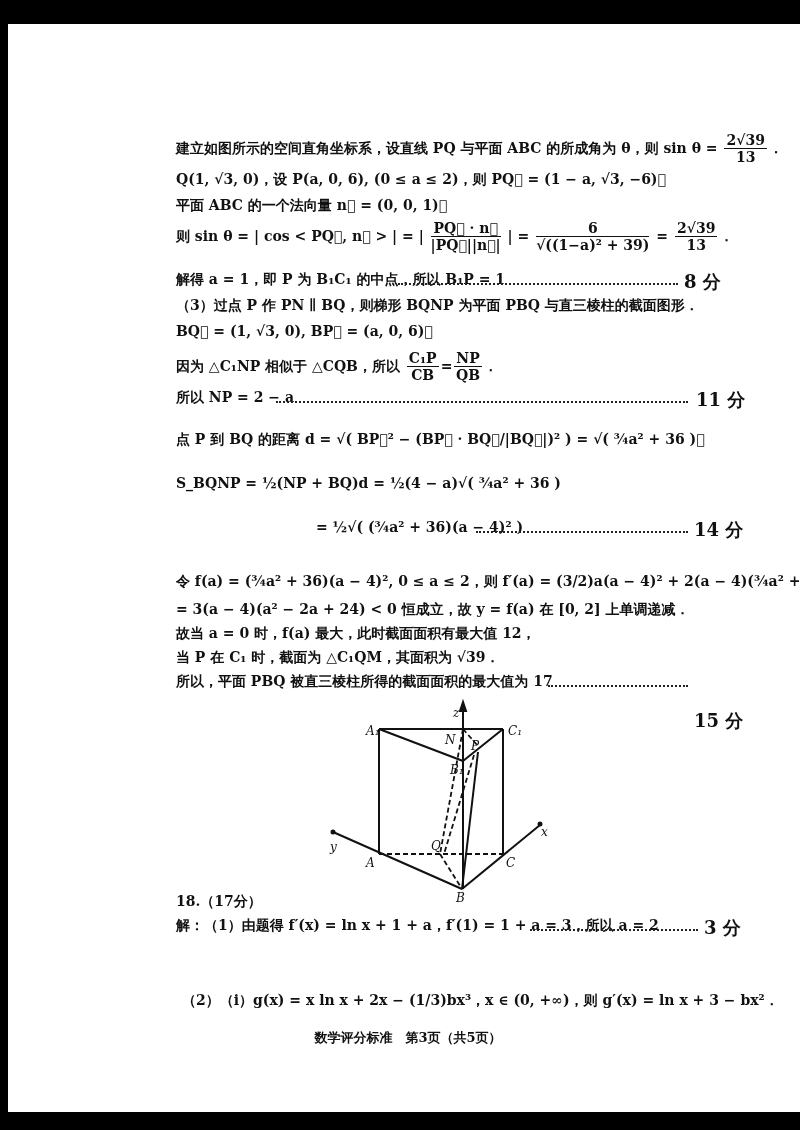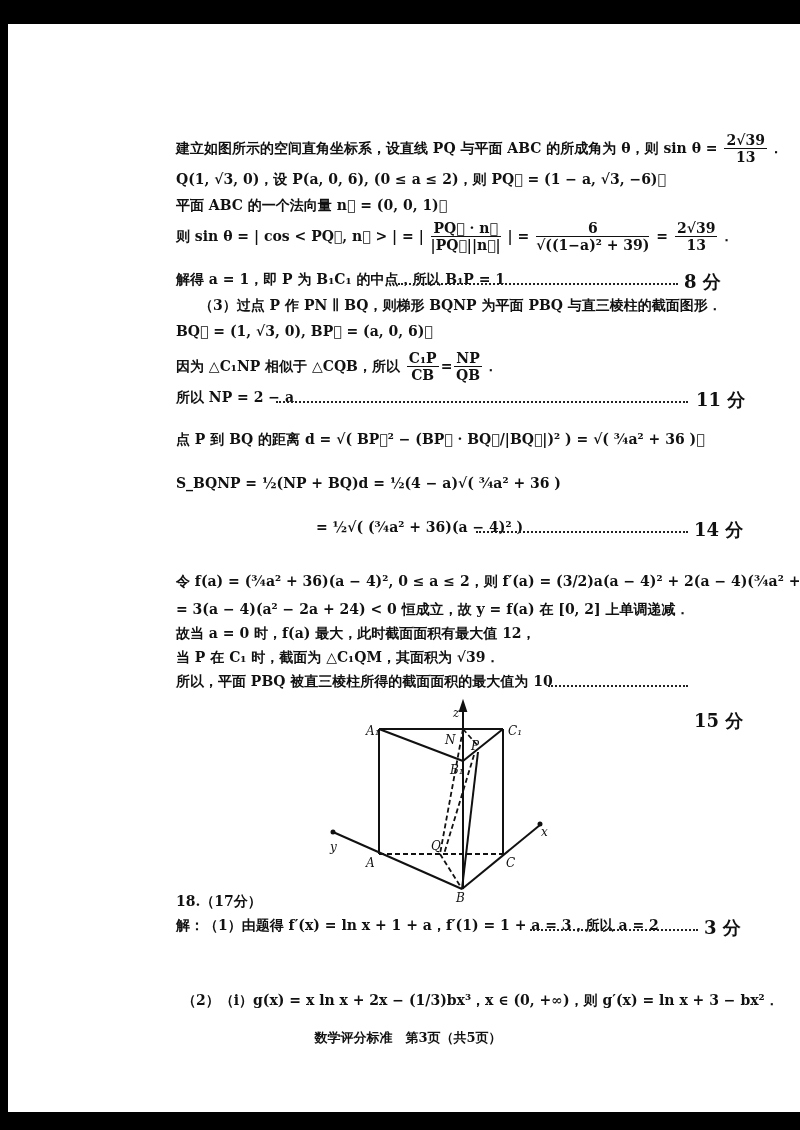--- a/index.html
+++ b/index.html
@@ -51,21 +51,21 @@
     <span class="frac">
       <span class="num">2√39</span>
       <span>13</span>
     </span>．
   </div>
 
   <div class="line" style="top:246px;">解得 a = 1，即 P 为 B₁C₁ 的中点，所以 B₁P = 1</div>
   <div class="dots" style="left:390px; width:280px; top:259px;"></div>
   <div class="score" style="left:676px; top:246px;">8 分</div>
 
-  <div class="line" style="top:272px;margin-left:23px;">（3）过点 P 作 PN ∥ BQ，则梯形 BQNP 为平面 PBQ 与直三棱柱的截面图形．</div>
+  <div class="line" style="top:272px;">（3）过点 P 作 PN ∥ BQ，则梯形 BQNP 为平面 PBQ 与直三棱柱的截面图形．</div>
   <div class="line" style="top:298px;">BQ⃗ = (1, √3, 0), BP⃗ = (a, 0, 6)．</div>
 
   <div class="line" style="top:326px;">
     <span>因为 △C₁NP 相似于 △CQB，所以</span>
     <span class="frac">
       <span class="num">C₁P</span>
       <span>CB</span>
     </span>=<span class="frac">
       <span class="num">NP</span>
       <span>QB</span>
@@ -79,21 +79,21 @@
   <div class="line" style="top:406px;">点 P 到 BQ 的距离 d = √( BP⃗² − (BP⃗ · BQ⃗/|BQ⃗|)² ) = √( ¾a² + 36 )．</div>
   <div class="line" style="top:450px;">S_BQNP = ½(NP + BQ)d = ½(4 − a)√( ¾a² + 36 )</div>
   <div class="line" style="left:308px; top:494px;">= ½√( (¾a² + 36)(a − 4)² )</div>
   <div class="dots" style="left:468px; width:212px; top:507px;"></div>
   <div class="score" style="left:686px; top:494px;">14 分</div>
 
   <div class="line" style="top:548px;">令 f(a) = (¾a² + 36)(a − 4)², 0 ≤ a ≤ 2，则 f′(a) = (3/2)a(a − 4)² + 2(a − 4)(¾a² + 36)．</div>
   <div class="line" style="top:576px;">= 3(a − 4)(a² − 2a + 24) &lt; 0 恒成立，故 y = f(a) 在 [0, 2] 上单调递减．</div>
   <div class="line" style="top:600px;">故当 a = 0 时，f(a) 最大，此时截面面积有最大值 12，</div>
   <div class="line" style="top:624px;">当 P 在 C₁ 时，截面为 △C₁QM，其面积为 √39．</div>
-  <div class="line" style="top:648px;">所以，平面 PBQ 被直三棱柱所得的截面面积的最大值为 10</div>
+  <div class="line" style="top:648px;">所以，平面 PBQ 被直三棱柱所得的截面面积的最大值为 17</div>
   <div class="dots" style="left:540px; width:140px; top:661px;"></div>
   <div class="score" style="left:686px; top:648px;margin-top:37px;">15 分</div>
 
   <svg style="position:absolute; left:0; top:0;" width="800" height="1088" viewBox="0 24 800 1088">
     <g stroke="#111" stroke-width="2" fill="none">
 
       <line x1="455" y1="889" x2="455" y2="708"></line>
       <polygon points="455,702 452,711 458,711" fill="#111"></polygon>
 
       <line x1="371" y1="729" x2="495" y2="729"></line>

